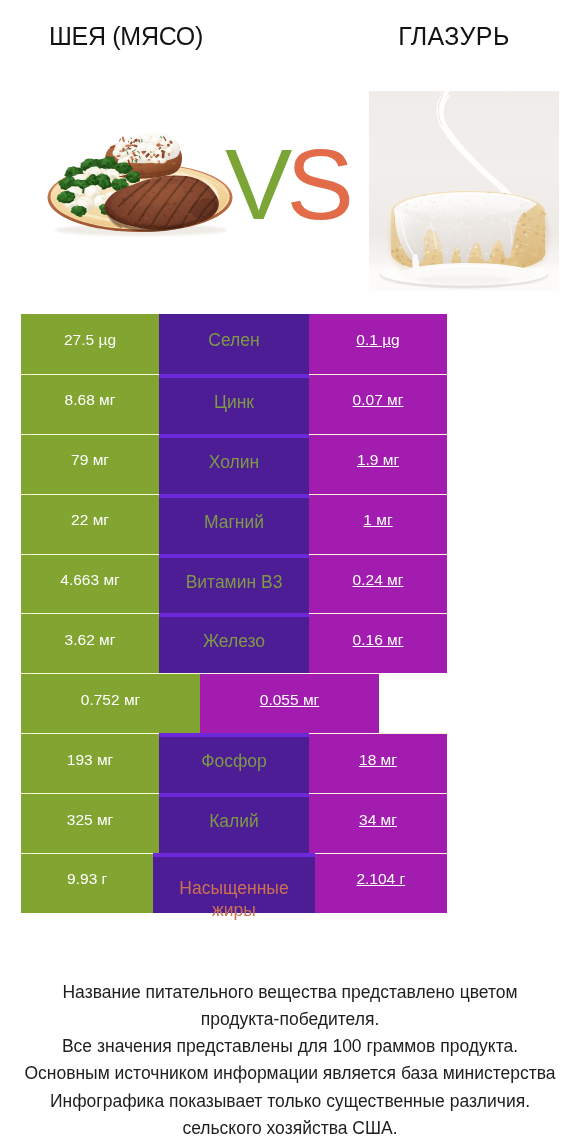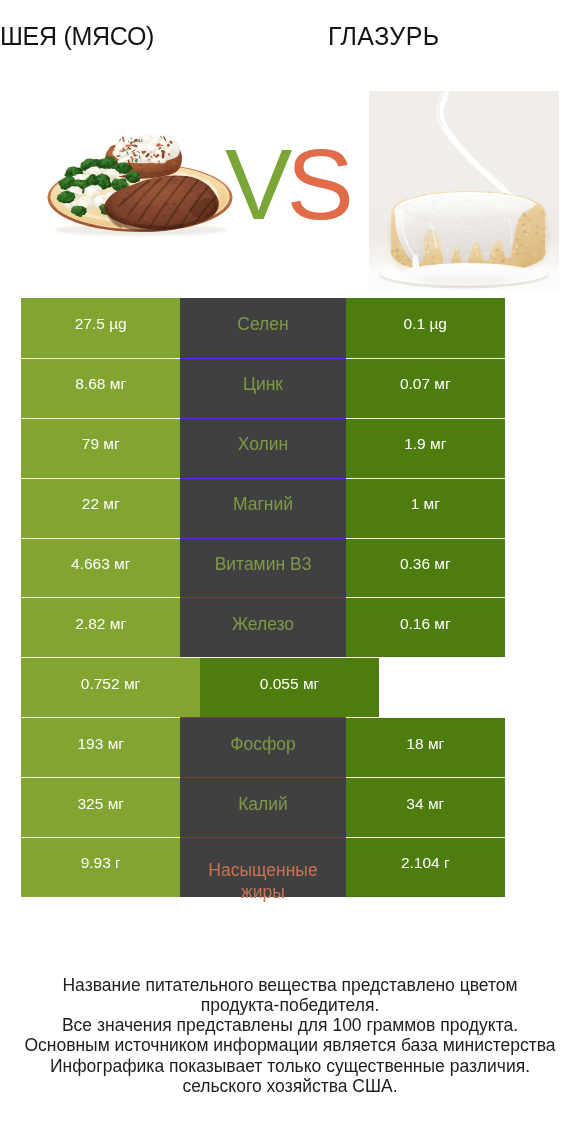--- a/index.html
+++ b/index.html
@@ -6,51 +6,51 @@
   body{
     width:580px;height:1144px;
     font-family:"Liberation Sans", sans-serif;
     -webkit-font-smoothing:antialiased;
   }
   .page{position:relative;width:580px;height:1144px;overflow:hidden;background:#fff;}
 
   
   .title{
     position:absolute;top:22px;font-size:25px;line-height:28px;color:#131313;
-    white-space:nowrap;font-weight:400;letter-spacing:-0.3px;
+    text-align:center;white-space:nowrap;font-weight:400;letter-spacing:-0.3px;
   }
   .title.left{left:0;width:252px;}
   .title.right{left:328px;width:252px;letter-spacing:0.4px;}
 
   
   .hero-left{position:absolute;left:41px;top:122px;width:200px;height:120px;}
   .hero-right{position:absolute;left:369px;top:91px;width:190px;height:200px;}
   .vs{position:absolute;left:225px;top:134px;width:140px;height:100px;
       font-size:101px;line-height:100px;letter-spacing:-6px;font-weight:400;}
   .vs .v{color:#7ba536;}
   .vs .s{color:#e26b49;}
 
   
-  .table{position:absolute;left:21px;top:298px;width:484px;}
+  .table{position:absolute;left:21px;top:314px;width:426px;}
   .row{display:flex;height:59.9px;position:relative;}
   .cell{display:flex;align-items:center;justify-content:center;text-align:center;
         box-sizing:border-box;padding-bottom:8px;}
   .cell.val{width:179px;color:#fff;font-size:15.5px;}
   .cell.val.left{background:#82a531;}
-  .cell.val.right{background:#4d7c0f;}
-  .cell.mid{width:179px;font-size:17.5px;color:#7e9848;background:#404040;line-height:22px;padding-left:26px;padding-right:26px;}
+  .cell.val.right{background:#a21caf;text-decoration:underline;}
+  .cell.mid{width:179px;font-size:17.5px;color:#7e9848;background:#4c1d95;line-height:22px;padding-left:26px;padding-right:26px;}
   .cell.mid.orange{color:#cd7153;padding-bottom:0;padding-top:28px;line-height:22px;}
   .row + .row .cell.val.left{border-top:1.4px solid #f6fad6;}
   .row + .row .cell.val.right{border-top:1.4px solid #fdf2e0;}
-  .row + .row .cell.mid{border-top:1px solid #6d28d9;}
+  .row + .row .cell.mid{border-top:4px solid #6d28d9;}
 
   
   .footer{position:absolute;left:0;top:974.5px;width:580px;text-align:center;
           font-size:17.5px;color:#1e1e1e;line-height:19.3px;}
-  .footer p{margin:1px;padding:0;}
+  .footer p{margin:8px;padding:0;}
 </style>
 </head>
 <body>
 
 <div class="page">
 
   <div class="title left">ШЕЯ (МЯСО)</div>
   <div class="title right">ГЛАЗУРЬ</div>
 
   <div class="hero-left">
@@ -1928,24 +1928,24 @@
         <div class="cell val right">1.9 мг</div>
       </div>
       <div class="row">
         <div class="cell val left">22 мг</div>
         <div class="cell mid">Магний</div>
         <div class="cell val right">1 мг</div>
       </div>
       <div class="row">
         <div class="cell val left">4.663 мг</div>
         <div class="cell mid">Витамин B3</div>
-        <div class="cell val right">0.36 мг</div>
+        <div class="cell val right">0.24 мг</div>
       </div>
       <div class="row">
-        <div class="cell val left">2.82 мг</div>
+        <div class="cell val left">3.62 мг</div>
         <div class="cell mid">Железо</div>
         <div class="cell val right">0.16 мг</div>
       </div>
       <div class="row">
         <div class="cell val left">0.752 мг</div>
         <div class="cell val right">0.055 мг</div>
       </div>
       <div class="row">
         <div class="cell val left">193 мг</div>
         <div class="cell mid">Фосфор</div>

